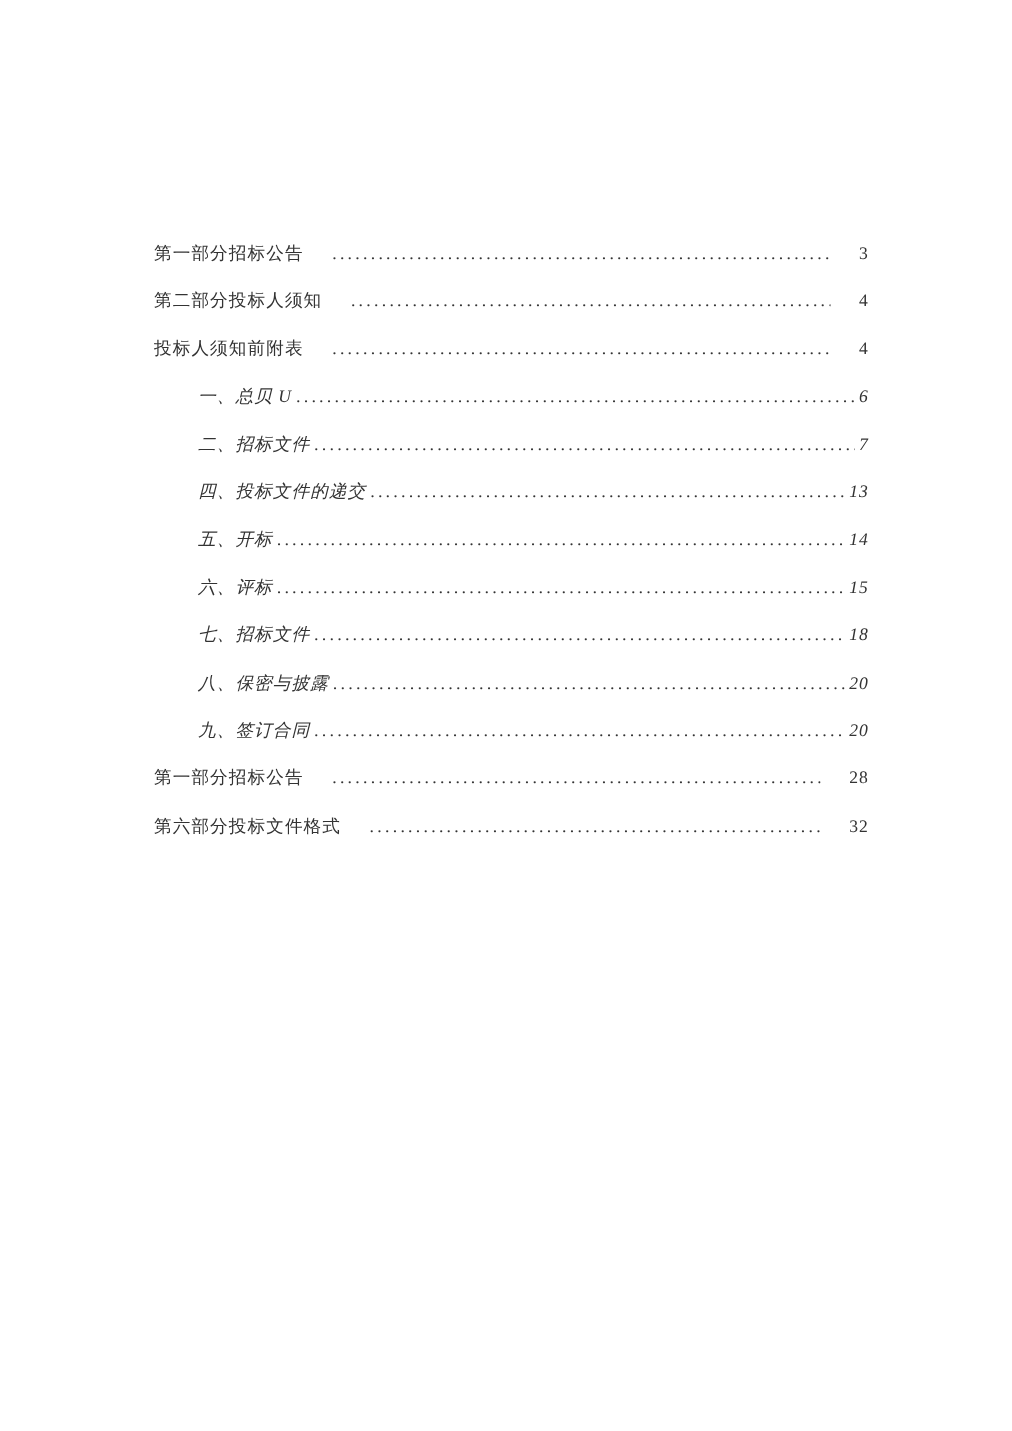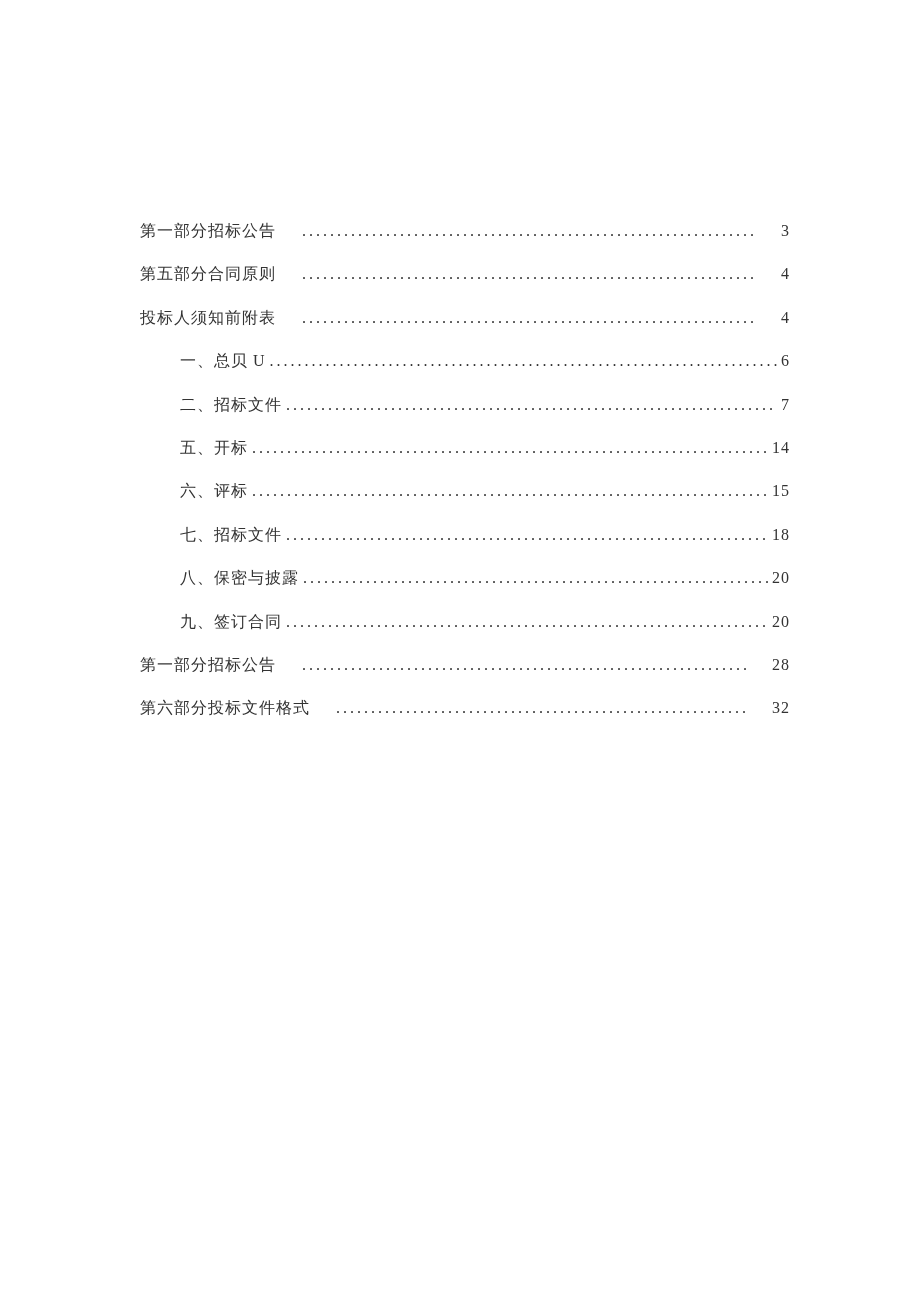--- a/index.html
+++ b/index.html
@@ -24,20 +24,21 @@
       align-items: baseline;
       margin-bottom: 21px;
       line-height: 1.4;
     }
     .toc-entry.level-1 {
       padding-left: 0;
       gap: 22px;
     }
     .toc-entry.level-2 {
       padding-left: 40px;
+      font-style: italic;
     }
     .toc-label {
       white-space: nowrap;
       letter-spacing: 1px;
     }
     .toc-leader {
       flex: 1;
       overflow: hidden;
       margin: 0 4px;
       white-space: nowrap;
@@ -55,38 +56,43 @@
 </head>
 <body>
 
 <div class="toc-container">
   <div class="toc-entry level-1">
     <span class="toc-label">第一部分招标公告</span>
     <span class="toc-leader"></span>
     <span class="toc-page">3</span>
   </div>
   <div class="toc-entry level-1">
-    <span class="toc-label">第五部分合同原则</span>
+    <span class="toc-label">第二部分投标人须知</span>
     <span class="toc-leader"></span>
     <span class="toc-page">4</span>
   </div>
   <div class="toc-entry level-1">
     <span class="toc-label">投标人须知前附表</span>
     <span class="toc-leader"></span>
     <span class="toc-page">4</span>
   </div>
   <div class="toc-entry level-2">
     <span class="toc-label">一、总贝 U</span>
     <span class="toc-leader"></span>
     <span class="toc-page">6</span>
   </div>
   <div class="toc-entry level-2">
     <span class="toc-label">二、招标文件</span>
     <span class="toc-leader"></span>
     <span class="toc-page">7</span>
+  </div>
+  <div class="toc-entry level-2">
+    <span class="toc-label">四、投标文件的递交</span>
+    <span class="toc-leader"></span>
+    <span class="toc-page">13</span>
   </div>
   <div class="toc-entry level-2">
     <span class="toc-label">五、开标</span>
     <span class="toc-leader"></span>
     <span class="toc-page">14</span>
   </div>
   <div class="toc-entry level-2">
     <span class="toc-label">六、评标</span>
     <span class="toc-leader"></span>
     <span class="toc-page">15</span>

